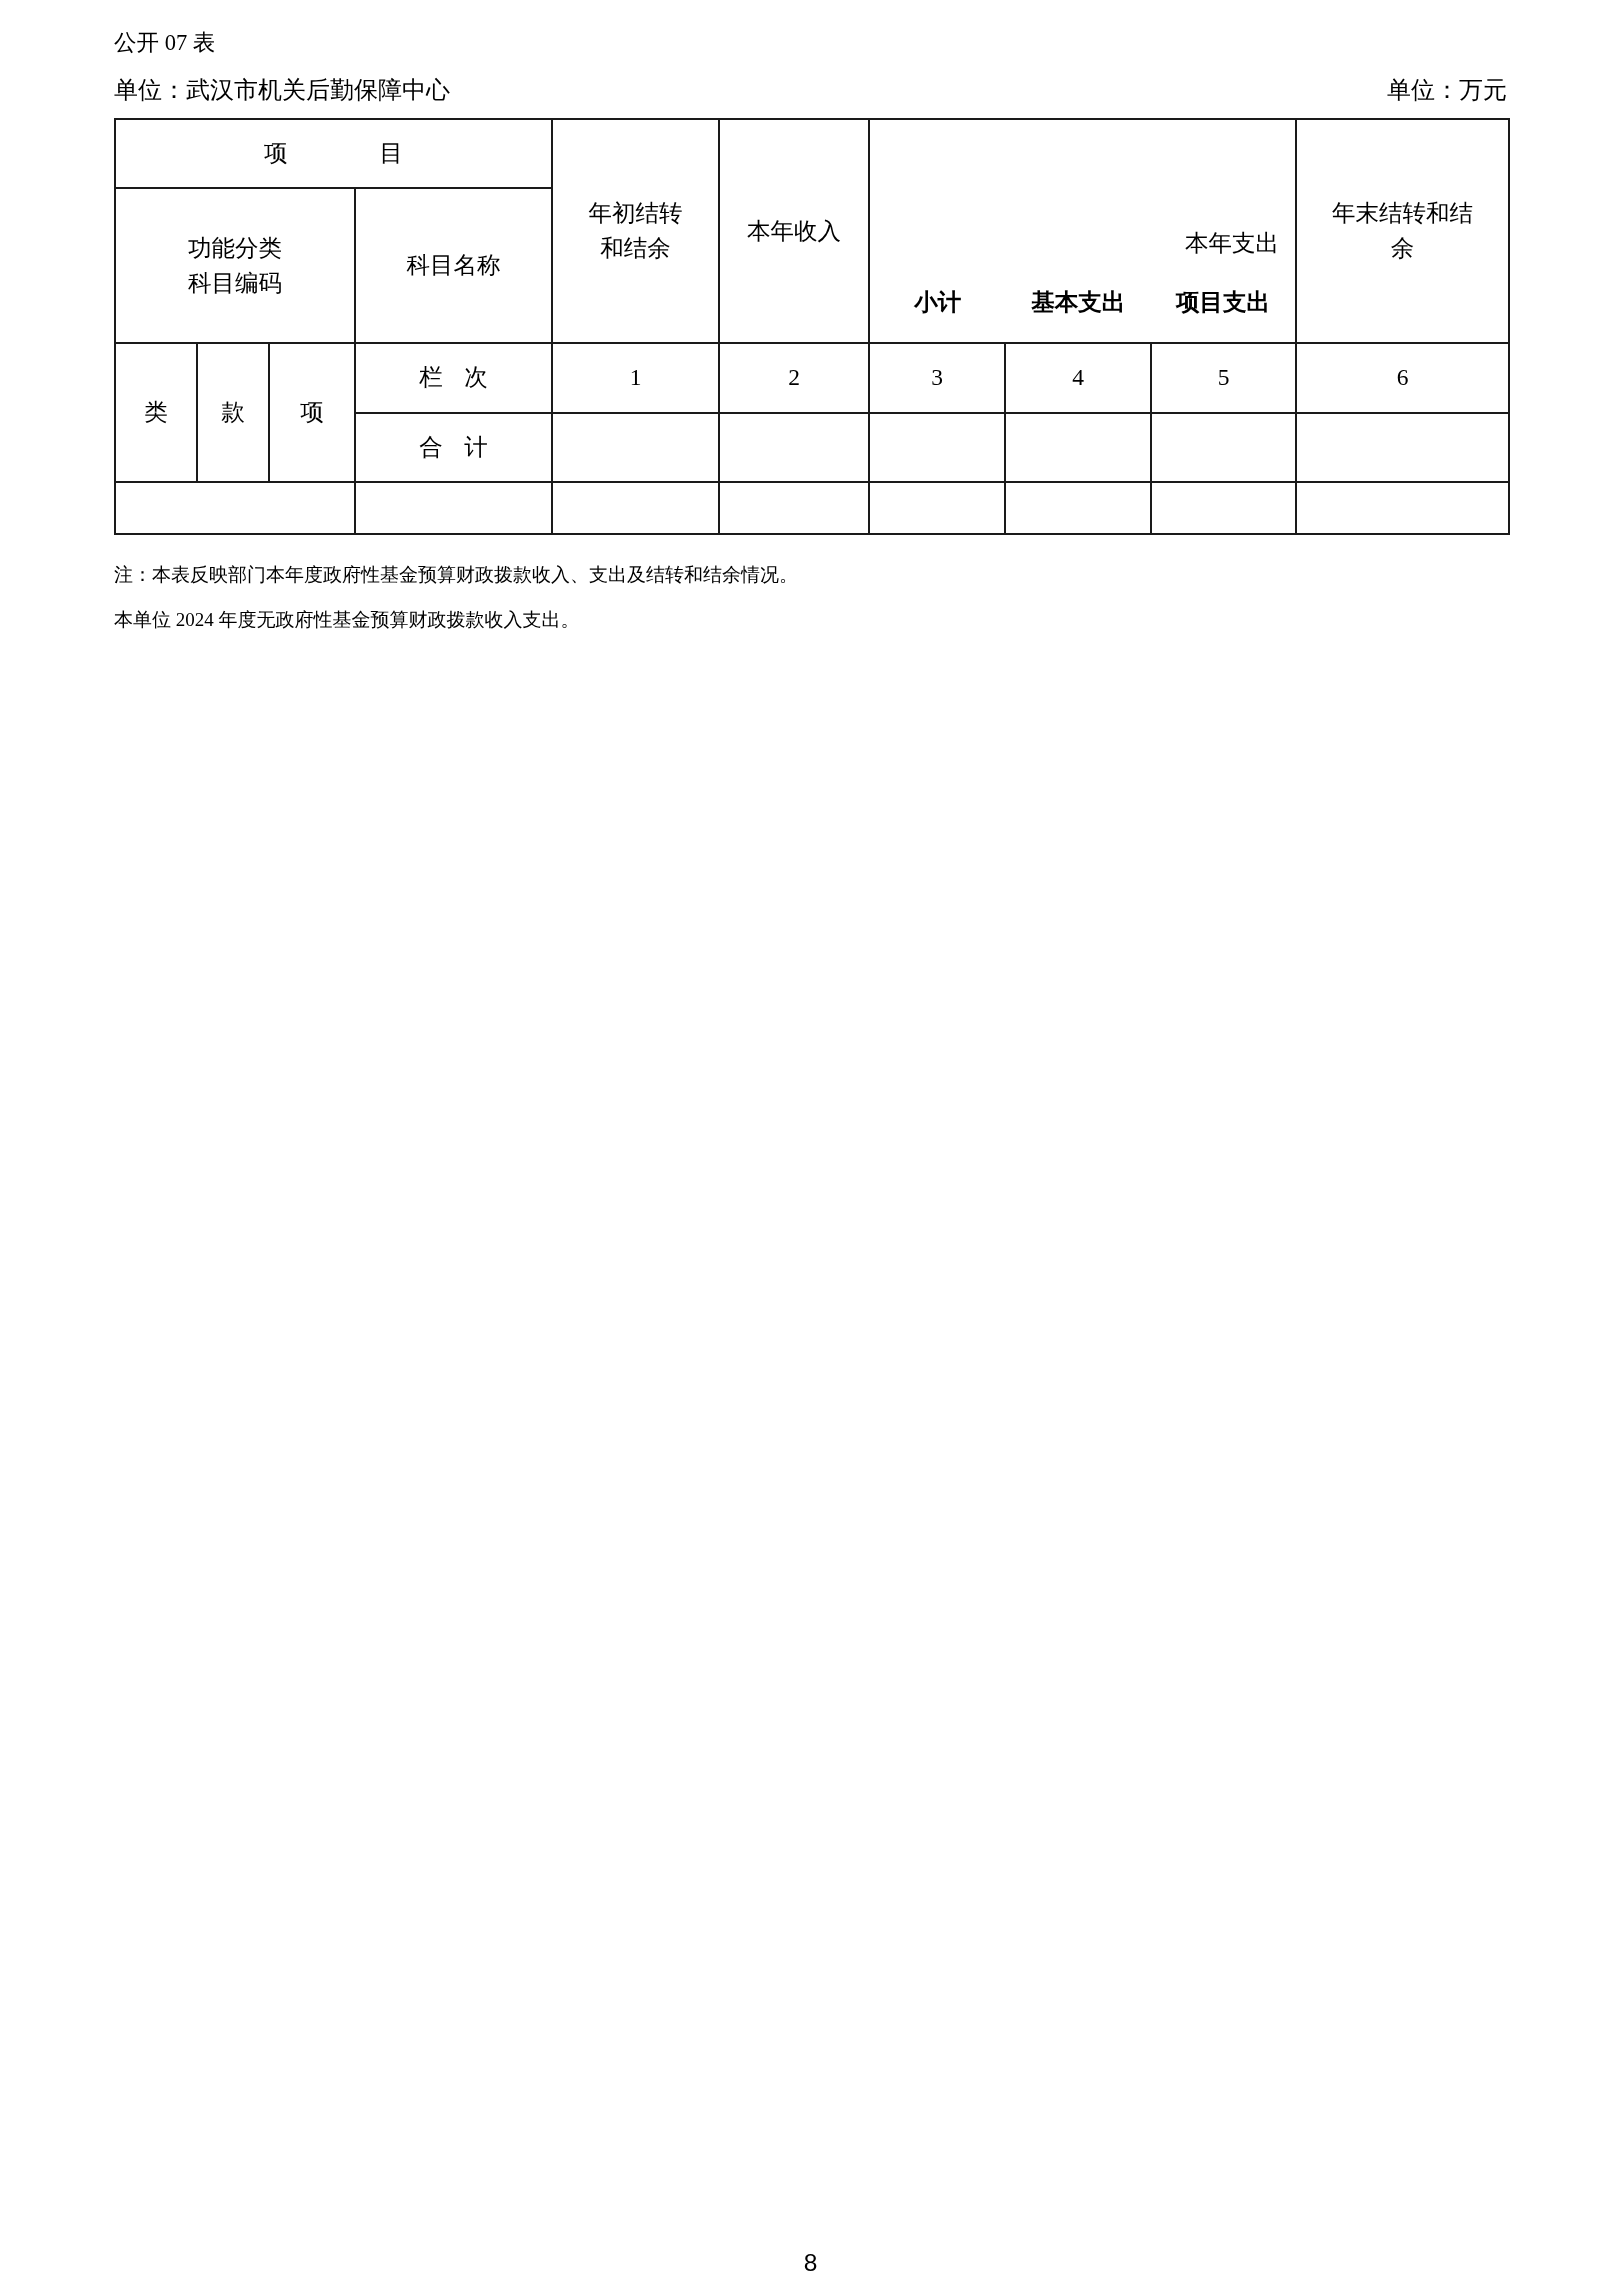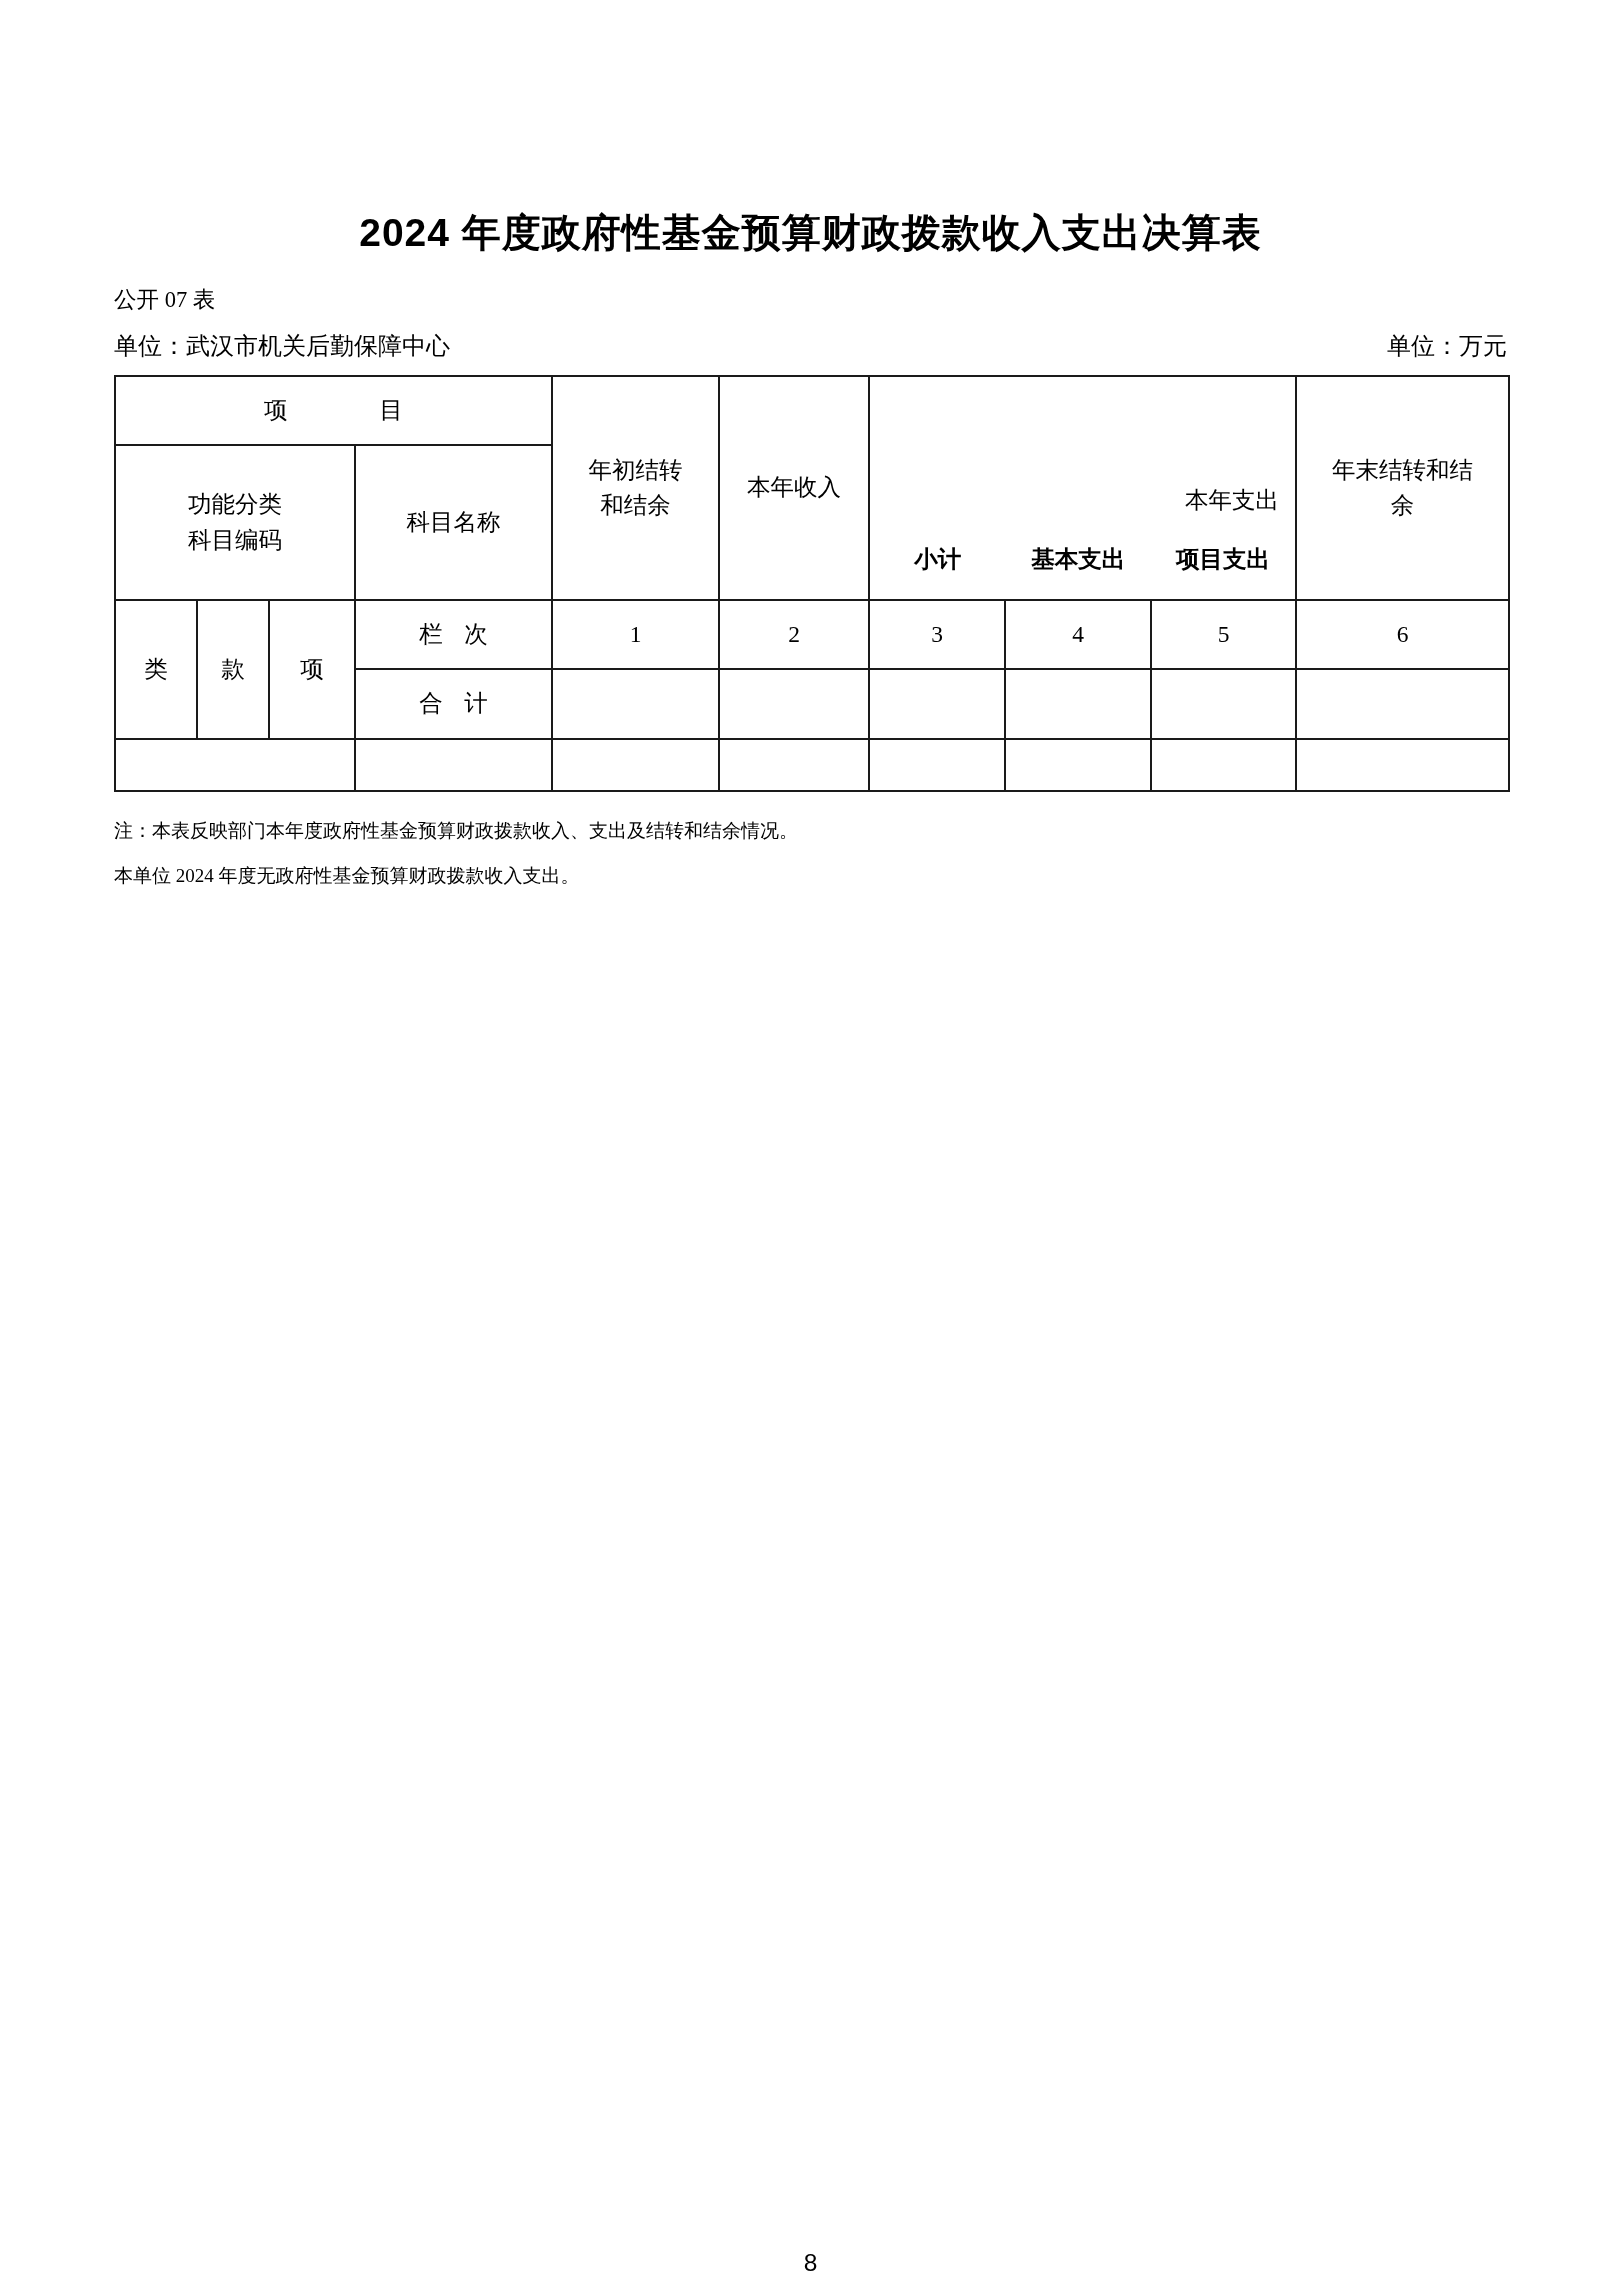--- a/index.html
+++ b/index.html
@@ -81,21 +81,20 @@
     text-align:center;
     font-size:24.5px;
     font-family:"Liberation Sans","DejaVu Sans",sans-serif;
   }
 </style>
 </head>
 <body>
 
 <div class="page">
 
-  <h1 class="doc-title">2024 年度政府性基金预算财政拨款收入支出决算表</h1>
 
   <div class="table-code">公开 07 表</div>
 
   <div class="unit-row">
     <span>单位：武汉市机关后勤保障中心</span>
     <span>单位：万元</span>
   </div>
 
   <table class="fund">
     <colgroup>

